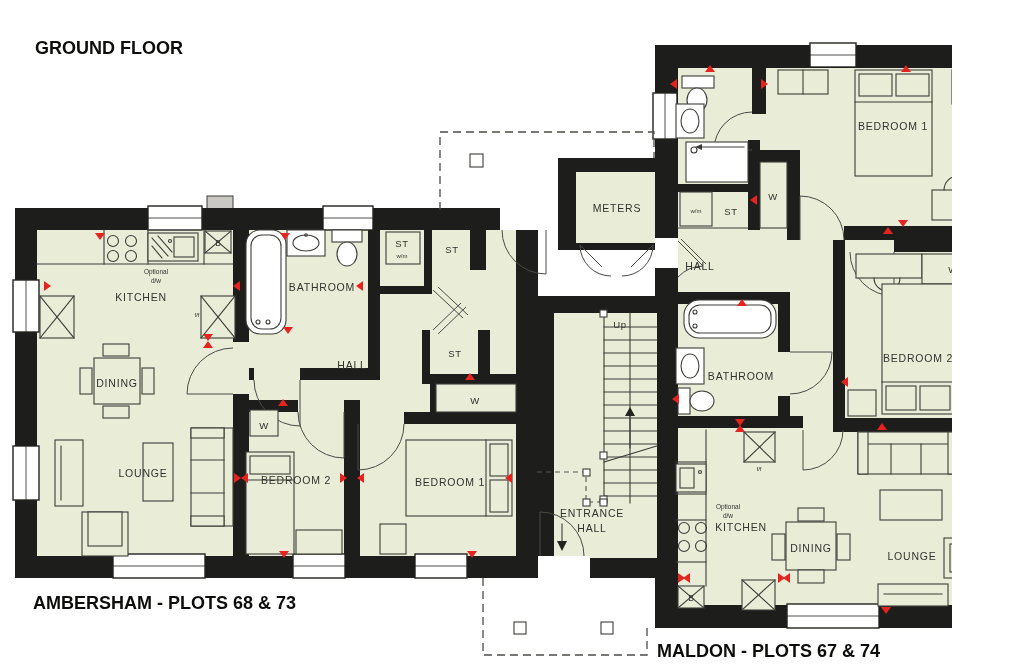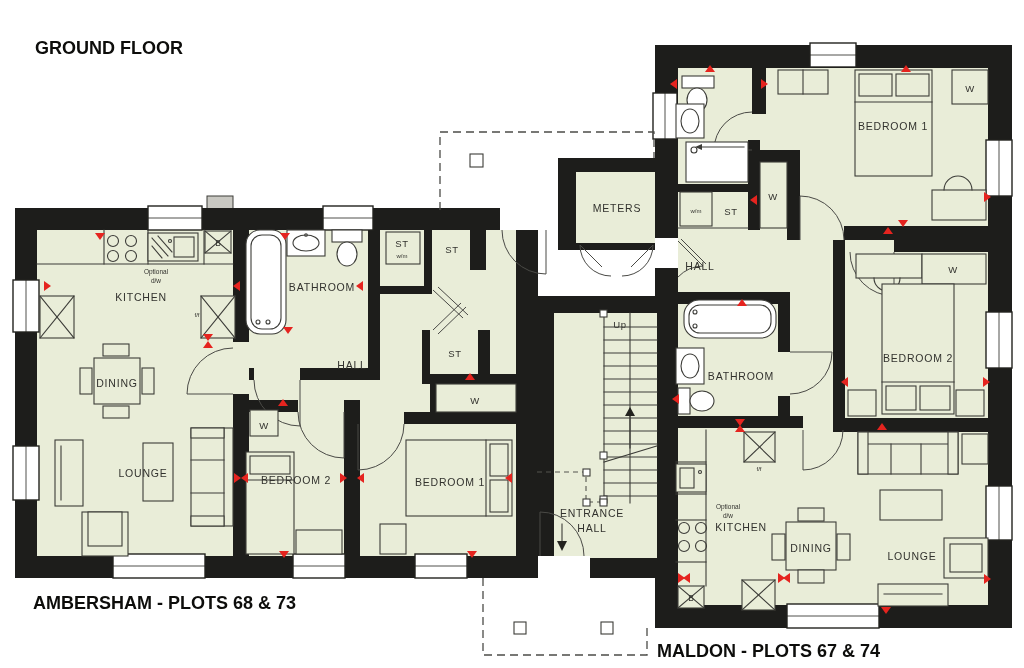--- a/index.html
+++ b/index.html
@@ -1,16 +1,16 @@
 <!DOCTYPE html>
 <html style="--wall: #1d1d1b; --floor: #e9edd8; --line: #3c3c38; --red: #e5241f; --paper: #ffffff;"><head>
 <meta charset="utf-8">
 <style>
   html,body{margin:0;padding:0;background:#fff;}
-  #sheet{position:relative;width:1024px;height:668px;background:var(--paper,#fff);overflow:hidden;}
+  #sheet{position:relative;width:952px;height:668px;background:var(--paper,#fff);overflow:hidden;}
   svg{display:block;}
   .wall{fill:var(--wall,#1d1d1b);}
   .floor{fill:var(--floor,#e9edd8);}
   .ext{fill:#ffffff;}
   .flue{fill:#c9c8c2;stroke:var(--line,#3c3c38);stroke-width:1;}
   .ln{stroke:var(--line,#3c3c38);stroke-width:1.1;fill:none;stroke-linecap:square;}
   .furn{fill:var(--floor,#e9edd8);stroke:var(--line,#3c3c38);stroke-width:1.1;}
   .furnw{fill:#ffffff;stroke:var(--line,#3c3c38);stroke-width:1.1;}
   .win{fill:#ffffff;stroke:#23231f;stroke-width:1.4;}
   .winln{stroke:#23231f;stroke-width:.8;fill:none;}

